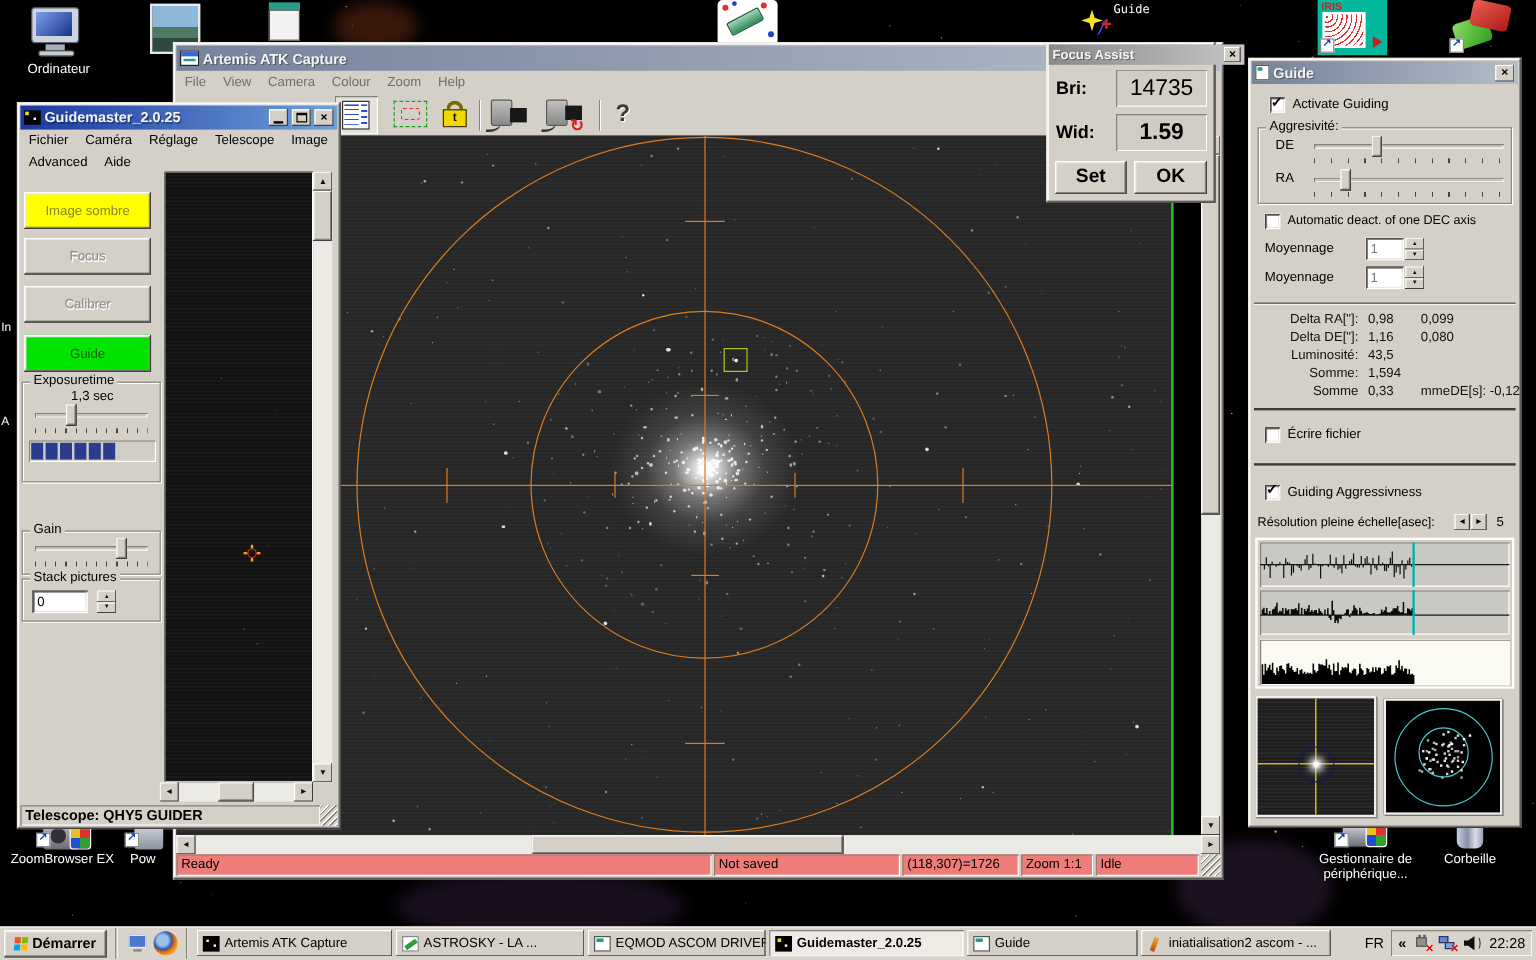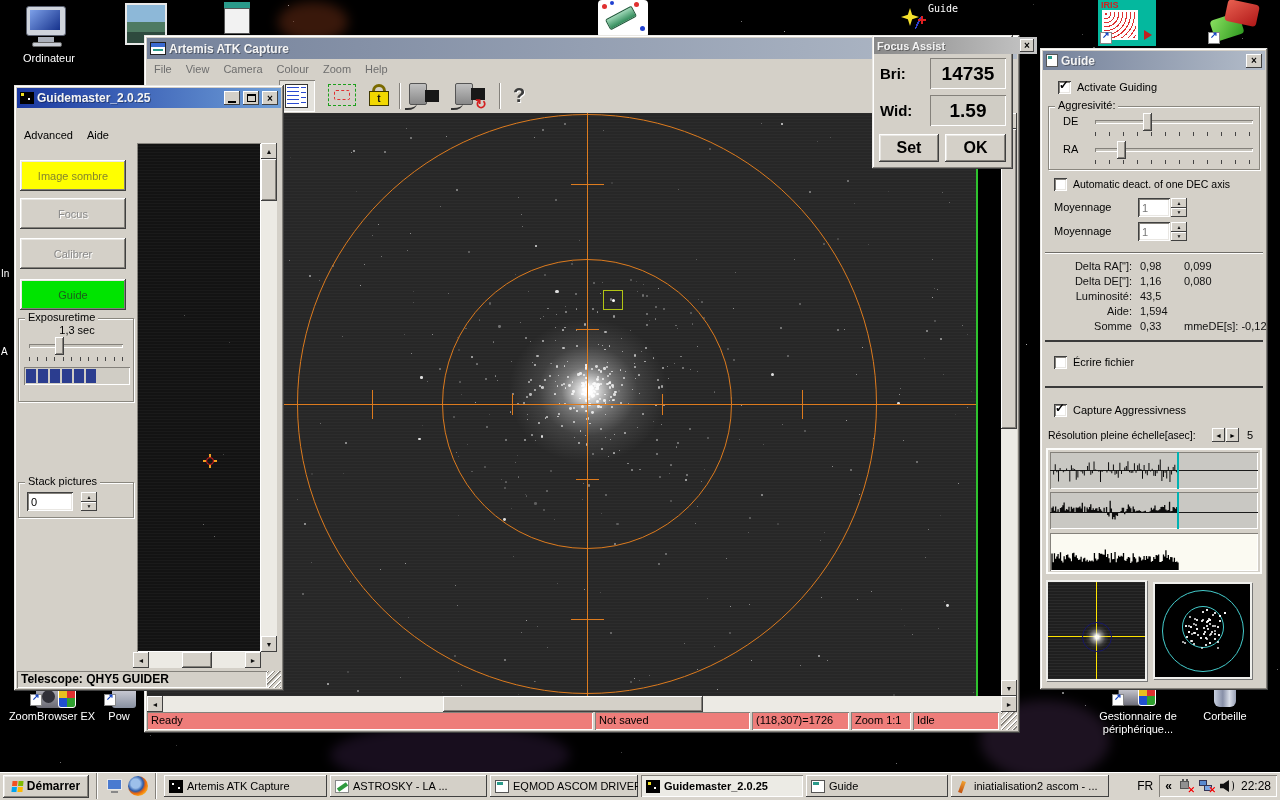--- a/index.html
+++ b/index.html
@@ -1010,20 +1010,27 @@
       </div>
       <span class="t-title">Guidemaster_2.0.25</span>
       <div class="tbtn raised1">
           <b style="width:8px;height:2px;background:#000;margin-top:7px"></b>
         </div>
       <div class="tbtn raised1">
           <b style="width:9px;height:8px;border:1px solid #000;border-top-width:2px"></b>
         </div>
       <div class="tbtn raised1">×</div>
     </div>
+    <div class="menubar" style="left:3px;top:23px;height:18px">
+      <span class="mi">Fichier</span>
+      <span class="mi">Caméra</span>
+      <span class="mi">Réglage</span>
+      <span class="mi">Telescope</span>
+      <span class="mi">Image</span>
+    </div>
     <div class="menubar" style="left:3px;top:41px;height:18px">
       <span class="mi">Advanced</span>
       <span class="mi">Aide</span>
     </div>
     <div class="btn raised" style="position:absolute;left:6px;top:75px;width:106px;height:31px;background:var(--btn_yellow,#ffff00);color:#86862c">Image sombre</div>
     <div class="btn raised" style="position:absolute;left:6px;top:113px;width:106px;height:31px;color:#8a8a8a;text-shadow:1px 1px 0 #fff">Focus</div>
     <div class="btn raised" style="position:absolute;left:6px;top:153px;width:106px;height:31px;color:#8a8a8a;text-shadow:1px 1px 0 #fff">Calibrer</div>
     <div class="btn raised" style="position:absolute;left:6px;top:194px;width:106px;height:31px;background:var(--btn_green,#00e400);color:#1c5c1c">Guide</div>
 
     <div class="gbox" style="left:4px;top:233px;width:116px;height:84px">
@@ -1036,20 +1043,27 @@
       <div class="sunk" style="position:absolute;left:5px;top:48px;width:106px;height:18px;background:#d0cdc5;display:flex;gap:2px;padding:2px">
         <b style="width:10px;background:var(--progress_navy,#2b3d8f)"></b>
           <b style="width:10px;background:var(--progress_navy,#2b3d8f)"></b>
           <b style="width:10px;background:var(--progress_navy,#2b3d8f)"></b>
           <b style="width:10px;background:var(--progress_navy,#2b3d8f)"></b>
           <b style="width:10px;background:var(--progress_navy,#2b3d8f)"></b>
           <b style="width:10px;background:var(--progress_navy,#2b3d8f)"></b>
       </div>
     </div>
 
+    <div class="gbox" style="left:4px;top:357px;width:116px;height:37px">
+      <span class="glegend">Gain</span>
+      <div class="track" style="left:10px;top:12px;width:94px">
+        <div class="thumb" style="left:68px"></div>
+      </div>
+      <div class="ticks" style="left:10px;top:25px;width:94px;--tk:8.5px"></div>
+    </div>
     <div class="gbox" style="left:4px;top:397px;width:116px;height:36px">
       <span class="glegend">Stack pictures</span>
       <div class="field sunk2" style="left:8px;top:9px;width:46px;height:19px">0</div>
       <div class="spin" style="left:62px;top:9px;height:19px">
         <b class="sb raised1">▲</b>
         <b class="sb raised1">▼</b>
       </div>
     </div>
 
     <div class="abs sunk" style="left:123px;top:58px;width:124px;height:509px;background:#131313">
@@ -1084,21 +1098,21 @@
       <div style="width:14px;background:repeating-linear-gradient(135deg,#fff 0 1px,#84817b 1px 2px,transparent 2px 4px)"></div>
     </div>
   </div>
 
   <div class="win" style="left:872px;top:35px;width:141px;height:134px;z-index:30">
     <div class="tbar t-gray" style="left:2px;top:2px;width:163px;height:17px">
       <span class="t-title" style="font-size:11px">Focus Assist</span>
       <div class="tbtn raised1" style="width:14px;height:13px">×</div>
     </div>
     <div class="abs" style="left:8px;top:30px;font-size:15px;font-weight:bold">Bri:</div>
-    <div class="btn sunk" style="position:absolute;left:58px;top:23px;width:76px;height:31px;font-size:19px;font-weight:bold;background:#d0cdc5">14735</div>
+    <div class="btn sunk" style="position:absolute;left:58px;top:23px;width:76px;height:31px;font-size:19px;font-weight:normal;background:#d0cdc5">14735</div>
     <div class="abs" style="left:8px;top:67px;font-size:15px;font-weight:bold">Wid:</div>
     <div class="btn sunk" style="position:absolute;left:58px;top:60px;width:76px;height:31px;font-size:19px;font-weight:bold;background:#d0cdc5">1.59</div>
     <div class="btn raised" style="position:absolute;left:7px;top:99px;width:60px;height:28px;font-size:16px;font-weight:bold">Set</div>
     <div class="btn raised" style="position:absolute;left:73px;top:99px;width:61px;height:28px;font-size:16px;font-weight:bold">OK</div>
   </div>
 
   <div class="win" style="left:1040px;top:48px;width:228px;height:642px;z-index:25">
     <div class="tbar t-inact" style="left:3px;top:3px;width:222px;height:19px">
       <div class="pageic" style="width:12px;height:13px;flex:none"></div>
       <span class="t-title">Guide</span>
@@ -1145,38 +1159,38 @@
       <span>Delta DE["]:</span>
         <span>1,16</span>
         <span>0,080</span>
     </div>
     <div class="ro-row" style="top:242px">
       <span>Luminosité:</span>
         <span>43,5</span>
         <span></span>
     </div>
     <div class="ro-row" style="top:257px">
-      <span>Aide:</span>
+      <span>Somme:</span>
         <span>1,594</span>
         <span></span>
     </div>
     <div class="ro-row" style="top:272px">
       <span>Somme</span>
         <span>0,33</span>
         <span>mmeDE[s]:  -0,12</span>
     </div>
     <div class="sep" style="left:5px;top:292px;width:218px;background:#3a3a3a"></div>
     <div class="cb sunk2" style="left:14px;top:308px"></div>
     <div class="cblab" style="left:33px;top:308px">Écrire fichier</div>
     <div class="sep" style="left:5px;top:338px;width:218px;background:#3a3a3a"></div>
     <div class="cb sunk2" style="left:14px;top:356px">
         <span class="chk">✓</span>
       </div>
     <div class="cblab" style="left:33px;top:356px"></div>
-    <div class="cblab" style="left:33px;top:356px">Capture Aggressivness</div>
+    <div class="cblab" style="left:33px;top:356px">Guiding Aggressivness</div>
     <div class="abs" style="left:8px;top:381px;font-size:10.5px;white-space:nowrap">Résolution pleine échelle[asec]:</div>
     <div class="btn raised1" style="position:absolute;left:172px;top:380px;width:13px;height:14px;font-size:7px">◄</div>
     <div class="btn raised1" style="position:absolute;left:186px;top:380px;width:13px;height:14px;font-size:7px">►</div>
     <div class="abs" style="left:207px;top:381px;font-size:11px">5</div>
 
     <div class="abs" style="left:6px;top:400px;width:216px;height:126px;border:2px solid #fdfdfb;background:var(--face,#d4d0c8)">
       <div class="abs sunk" style="left:2px;top:2px;width:208px;height:37px;background:#c9c8c3">
         <svg width="100%" height="100%" viewBox="0 0 206 36" preserveAspectRatio="none">
           <line x1="0" y1="18" x2="206" y2="18" stroke="#1a1a1a" stroke-width="1"></line>
           <path id="wave1" d="M2.0 18V18.6M3.6 18V21.9M5.2 18V12.0M6.8 18V19.6M8.4 18V28.8M10.0 18V15.5M11.6 18V17.9M13.2 18V19.8M14.8 18V18.8M16.4 18V16.1M18.0 18V17.6M19.6 18V28.8M21.2 18V12.9M22.8 18V15.8M24.4 18V16.5M26.0 18V26.9M27.6 18V24.7M29.2 18V18.3M30.8 18V19.3M32.4 18V20.8M34.0 18V22.8M35.6 18V18.3M37.2 18V13.6M38.8 18V10.2M40.4 18V22.2M42.0 18V20.7M43.6 18V9.3M45.2 18V17.1M46.8 18V17.9M48.4 18V19.3M50.0 18V29.3M51.6 18V19.4M53.2 18V17.6M54.8 18V17.8M56.4 18V19.9M58.0 18V10.0M59.6 18V18.9M61.2 18V20.6M62.8 18V12.2M64.4 18V22.2M66.0 18V21.1M67.6 18V25.1M69.2 18V10.4M70.8 18V21.3M72.4 18V18.1M74.0 18V15.1M75.6 18V13.7M77.2 18V9.1M78.8 18V19.6M80.4 18V20.4M82.0 18V20.3M83.6 18V11.0M85.2 18V20.3M86.8 18V12.9M88.4 18V11.3M90.0 18V16.5M91.6 18V26.0M93.2 18V12.7M94.8 18V21.0M96.4 18V22.5M98.0 18V10.6M99.6 18V19.0M101.2 18V16.2M102.8 18V23.2M104.4 18V23.4M106.0 18V20.6M107.6 18V12.4M109.2 18V7.4M110.8 18V28.3M112.4 18V24.4M114.0 18V20.2M115.6 18V25.9M117.2 18V14.4M118.8 18V29.2M120.4 18V21.9M122.0 18V14.7M123.6 18V12.4M125.2 18V19.8M126.8 18V12.1" stroke="#0d0d0d" stroke-width="1" fill="none"></path>

